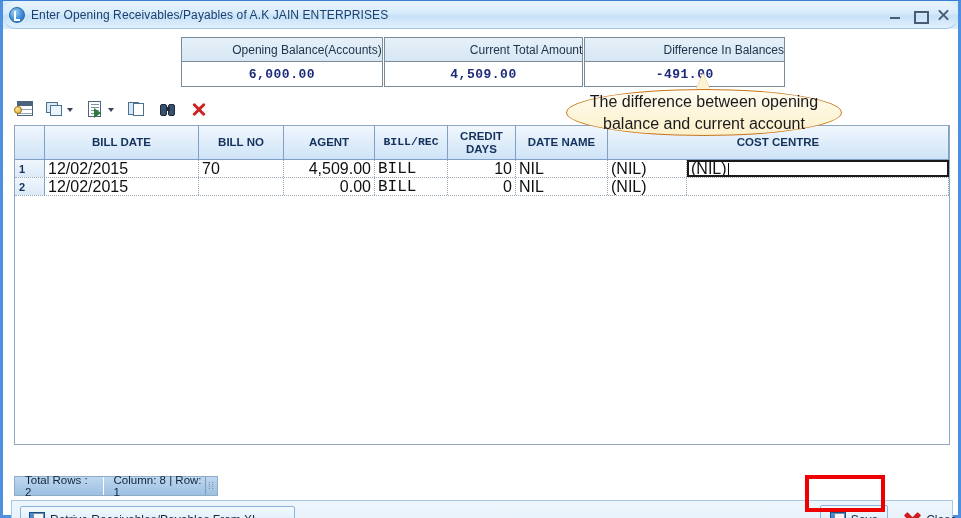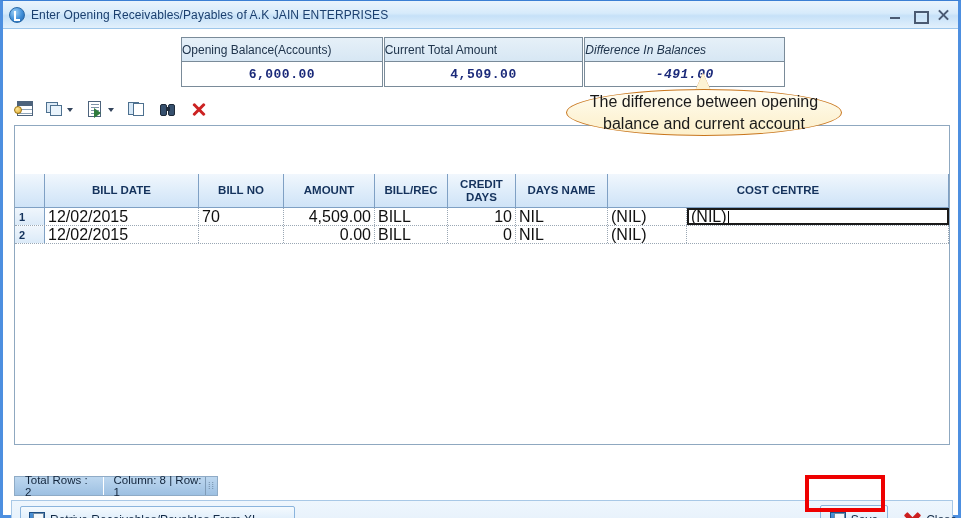--- a/index.html
+++ b/index.html
@@ -22,21 +22,21 @@
     border-right: 3px solid #4d8fe0;
     border-bottom: 3px solid #4d8fe0;
   }
 
   
   #titlebar {
     position: absolute; left: 0; top: 0; right: 0;
     height: 28px;
     background: linear-gradient(to bottom, #eaf4fd 0%, #d7ebfb 45%, #c6e1f8 55%, #e2f0fc 100%);
     border-bottom: 1px solid #9dc6ea;
-    display: flex; align-items: center;
+    display: flex; align-items: center; border-radius: 13px;
   }
   .win-icon {
     width: 16px; height: 16px; margin-left: 6px; margin-right: 6px;
     border-radius: 50%;
     background: radial-gradient(circle at 35% 30%, #9fd0f5 0%, #3f8ed8 55%, #1f5fa8 100%);
     border: 1px solid #2a6aa8;
     position: relative; flex: none;
   }
   .win-icon::after {
     content: "";
@@ -82,23 +82,23 @@
     position: absolute; left: 178px; top: 8px;
     width: 604px; height: 50px;
     display: flex;
   }
   .sumbox {
     border: 1px solid #7a8b99;
     background: #ffffff;
     margin-right: 1px;
     display: flex; flex-direction: column;
   }
-  .sumbox:last-child { margin-right: 0; font-style: italic; }
+  .sumbox:last-child { margin-right: 0; }
   .sum-head {
-    height: 24px; line-height: 24px; text-align: left;
+    height: 24px; line-height: 24px; text-align: right;
     background: linear-gradient(to bottom, #e6f0f8 0%, #d7e7f4 100%);
     border-bottom: 1px solid #7a8b99;
     font-size: 12px; color: #20354d;
   }
   .sum-val {
     flex: 1; display: flex; align-items: center; justify-content: center;
     font-family: "Liberation Mono", "DejaVu Sans Mono", monospace;
     font-size: 13px; font-weight: bold; color: #1b2a7a;
     letter-spacing: 0.5px;
   }
@@ -202,21 +202,20 @@
     position: absolute; left: 11px; top: 96px;
     width: 936px; height: 320px;
     border: 1px solid #8fa8c0;
     background: #ffffff;
     overflow: hidden;
   }
   #grid-head {
     display: flex; height: 34px;
     background: linear-gradient(to bottom, #f1f7fd 0%, #dfedfa 50%, #cfe3f7 100%);
     border-bottom: 1px solid #7fa0c4;
-    margin-top: 48px;
   }
   .hcell {
     display: flex; align-items: center; justify-content: center;
     text-align: center;
     font-size: 11.5px; font-weight: bold; color: #14325c;
     border-right: 1px solid #7fa0c4;
     line-height: 1.05;
     overflow: hidden;
   }
   .hcell.corner { border-right: 1px solid #7fa0c4; }
@@ -249,21 +248,21 @@
   }
   .caret-bar {
     display: inline-block; width: 1px; height: 12px;
     background: #000; margin-left: 1px;
   }
   
   .c-row   { width: 30px; flex: none; }
   .c-date  { width: 154px; flex: none; }
   .c-no    { width: 85px; flex: none; }
   .c-amt   { width: 91px; flex: none; }
-  .c-br    { width: 73px; flex: none; }
+  .c-br    { width: 73px; flex: none; font-family: Liberation Mono, monospace; }
   .c-cd    { width: 68px; flex: none; }
   .c-agent { width: 92px; flex: none; }
   .c-ser   { width: 79px; flex: none; }
   .c-cc    { flex: 1 1 auto; }
 
   
   #callout {
     position: absolute; left: 563px; top: 60px;
     width: 276px; height: 47px;
     border-radius: 50% / 50%;
@@ -441,24 +440,24 @@
       <span class="tb-item">
         <span class="tb-icon ico-redx"></span>
       </span>
     </div>
 
     <div id="grid">
       <div id="grid-head">
         <div class="hcell corner c-row"></div>
         <div class="hcell c-date">BILL DATE</div>
         <div class="hcell c-no">BILL NO</div>
-        <div class="hcell c-amt">AMOUNT</div>
+        <div class="hcell c-amt">AGENT</div>
         <div class="hcell c-br">BILL/REC</div>
         <div class="hcell c-cd">CREDIT DAYS</div>
-        <div class="hcell c-agent">DAYS NAME</div>
+        <div class="hcell c-agent">DATE NAME</div>
         <div class="hcell c-cc">COST CENTRE</div>
       </div>
 
       <div class="grow sel-row">
         <div class="gcell rowhdr c-row">1</div>
         <div class="gcell c-date">12/02/2015</div>
         <div class="gcell c-no">70</div>
         <div class="gcell num c-amt">4,509.00</div>
         <div class="gcell c-br">BILL</div>
         <div class="gcell num c-cd">10</div>

